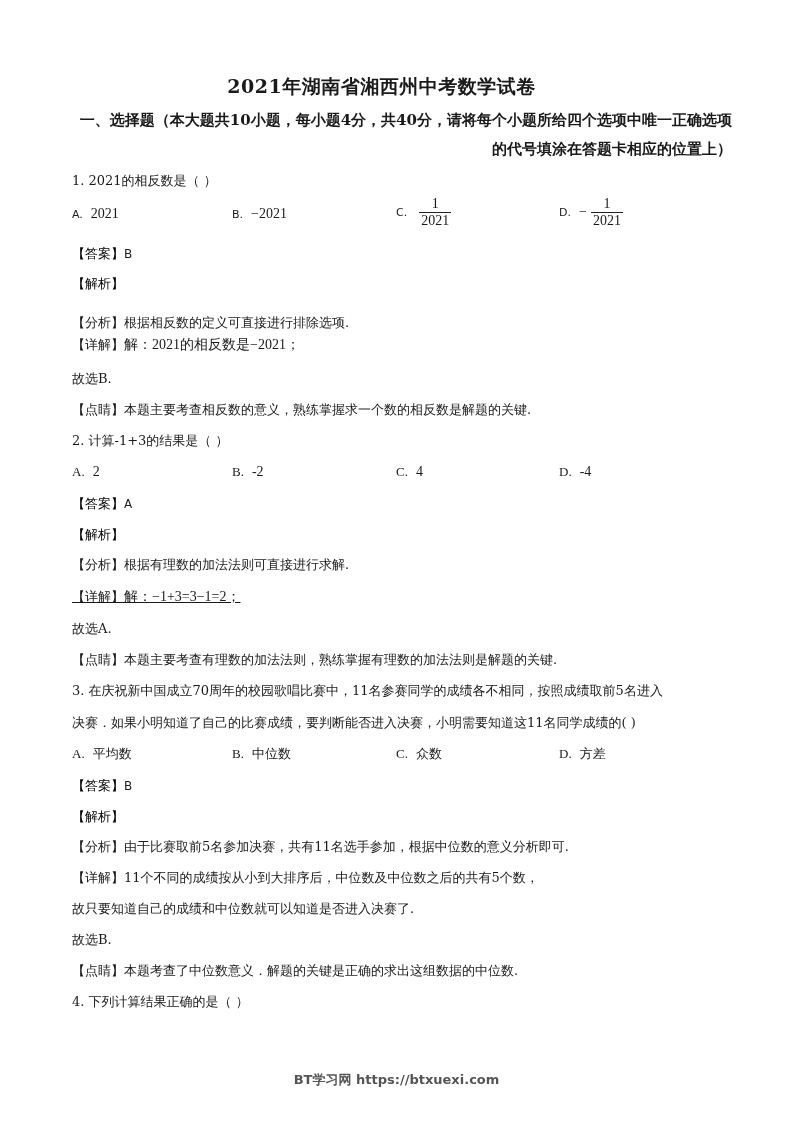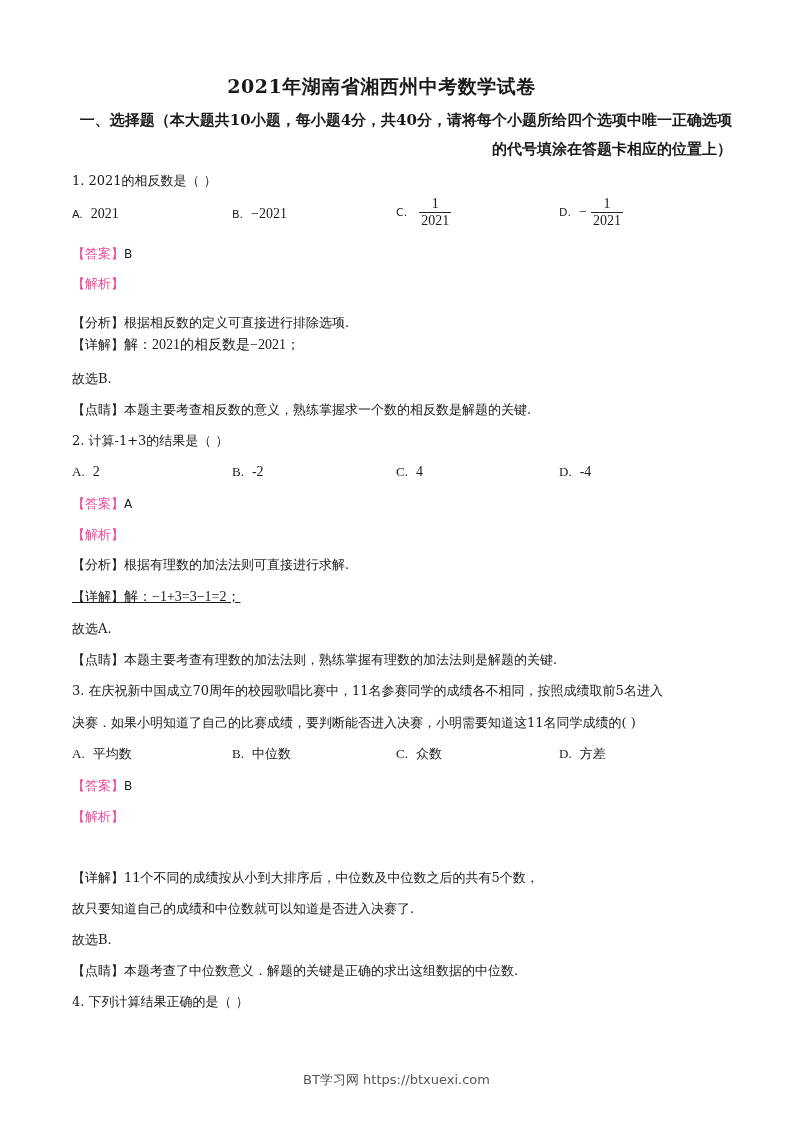--- a/index.html
+++ b/index.html
@@ -5,32 +5,32 @@
     html, body { margin: 0; padding: 0; background: #ffffff; }
     body { width: 793px; height: 1122px; position: relative; overflow: hidden;
            font-family: "DejaVu Serif", "Liberation Serif", serif; color: #1a1a1a; }
     .page { position: absolute; left: 0; top: 0; width: 793px; height: 1122px; }
     .title { position: absolute; top: 74px; left: 0; width: 763px; text-align: center;
              font-size: 19px; font-weight: bold; letter-spacing: 0.5px; }
     .section { position: absolute; left: 72px; width: 660px; font-size: 15px; font-weight: bold;
                line-height: 29px; top: 106px; text-align: right; }
     .line { position: absolute; left: 72px; font-size: 13px; line-height: 18px; white-space: nowrap; }
     .num { font-family: "Liberation Serif", serif; font-size: 14px; }
-    .label { color: #ec4899; font-family: "DejaVu Sans", sans-serif; font-size: 13px; }
+    .label { color: #000000; font-family: "DejaVu Sans", sans-serif; font-size: 13px; }
     .ans { font-family: "DejaVu Sans", sans-serif; font-size: 12px; }
     .opts { position: absolute; left: 72px; width: 640px; height: 22px; font-size: 13px; }
     .opt { position: absolute; top: 0; white-space: nowrap; }
     .optl { font-family: "DejaVu Sans", sans-serif; font-size: 11px; margin-right: 8px; }
     .optl.serif { font-family: "Liberation Serif", serif; font-size: 13px; }
     .frac { display: inline-block; vertical-align: middle; text-align: center;
             font-family: "Liberation Serif", serif; font-size: 14px; line-height: 16px; }
     .frac .n { display: block; padding: 0 2px; border-bottom: 1px solid #222; }
     .frac .d { display: block; padding: 0 2px; }
     .footer { position: absolute; top: 1071px; left: 0; width: 793px; text-align: center;
-              font-family: "DejaVu Sans", sans-serif; font-size: 13px; color: #555; }
+              font-family: "DejaVu Sans", sans-serif; font-size: 13px; color: #555; font-weight: bold; }
   </style>
 </head>
 <body>
 
 <div class="page">
 
   <div class="title">2021年湖南省湘西州中考数学试卷</div>
 
   <div class="section">一、选择题（本大题共10小题，每小题4分，共40分，请将每个小题所给四个选项中唯一正确选项的代号填涂在答题卡相应的位置上）</div>
 
@@ -77,20 +77,21 @@
   <div class="line" style="top:682px;">3.  在庆祝新中国成立70周年的校园歌唱比赛中，11名参赛同学的成绩各不相同，按照成绩取前5名进入</div>
   <div class="line" style="top:714px;">决赛．如果小明知道了自己的比赛成绩，要判断能否进入决赛，小明需要知道这11名同学成绩的(        )</div>
   <div class="opts" style="top:745px;">
     <div class="opt" style="left:0;"><span class="optl serif">A.</span><span>平均数</span></div>
     <div class="opt" style="left:160px;"><span class="optl serif">B.</span><span>中位数</span></div>
     <div class="opt" style="left:324px;"><span class="optl serif">C.</span><span>众数</span></div>
     <div class="opt" style="left:487px;"><span class="optl serif">D.</span><span>方差</span></div>
   </div>
   <div class="line" style="top:777px;"><span class="label">【答案】</span><span class="ans">B</span></div>
   <div class="line" style="top:808px;"><span class="label">【解析】</span></div>
+  <div class="line" style="top:838px;"><span>【分析】</span><span>由于比赛取前5名参加决赛，共有11名选手参加，根据中位数的意义分析即可.</span></div>
   <div class="line" style="top:869px;"><span>【详解】</span><span>11个不同的成绩按从小到大排序后，中位数及中位数之后的共有5个数，</span></div>
   <div class="line" style="top:900px;">故只要知道自己的成绩和中位数就可以知道是否进入决赛了.</div>
   <div class="line" style="top:931px;">故选B.</div>
   <div class="line" style="top:962px;"><span>【点睛】</span><span>本题考查了中位数意义．解题的关键是正确的求出这组数据的中位数.</span></div>
 
   <div class="line" style="top:993px;">4.  下列计算结果正确的是（        ）</div>
 
   <div class="footer">BT学习网 https://btxuexi.com</div>
 </div>
 

